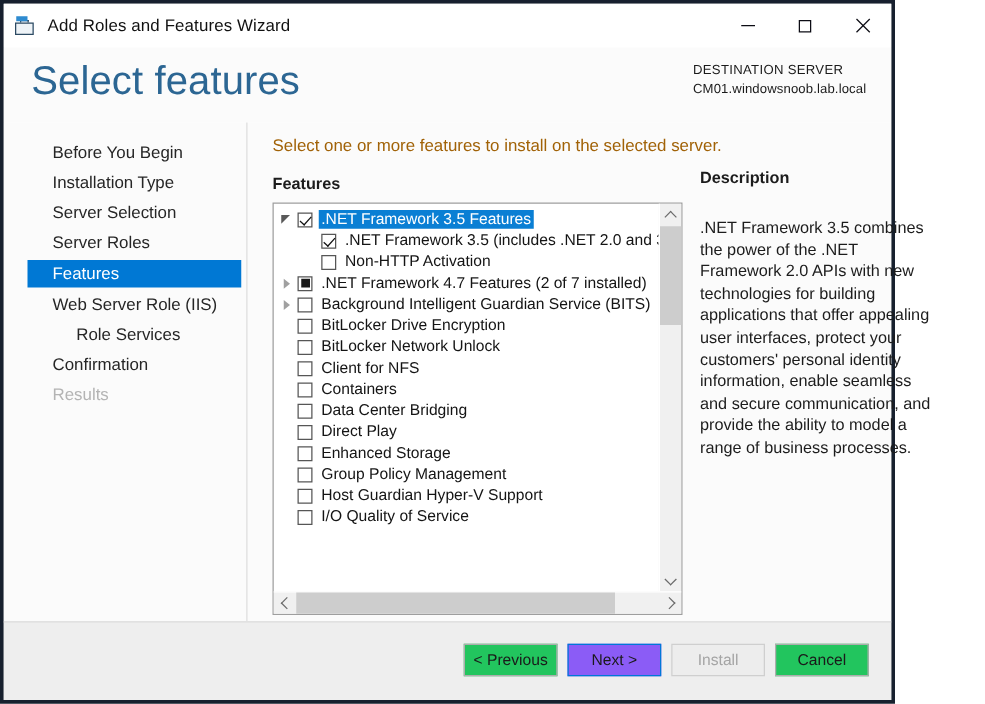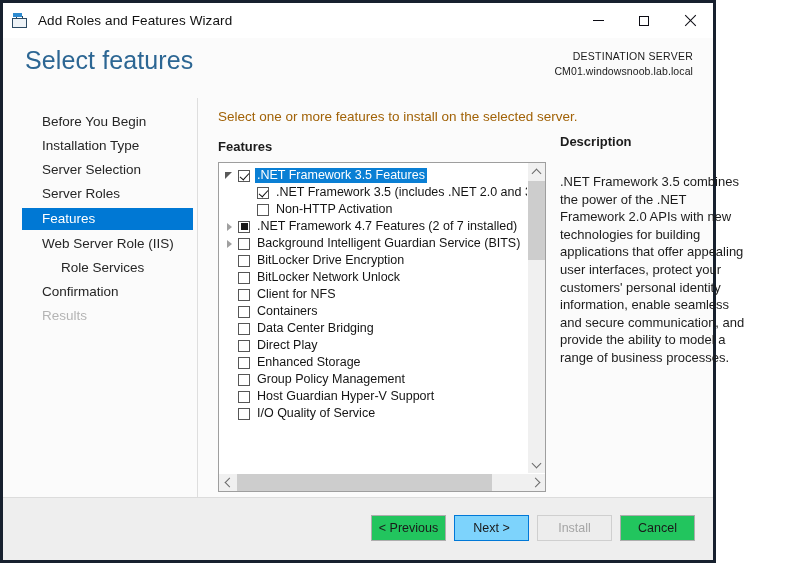--- a/index.html
+++ b/index.html
@@ -101,29 +101,28 @@
 
   
   #page-header {
     flex: 0 0 60px;
     position: relative;
     background: #fbfbfb;
   }
   #page-title {
     position: absolute;
     left: 22px; top: 8px;
-    font-size: 25px;
+    font-size: 32px;
     font-weight: 400;
     color: #2c6693;
     letter-spacing: 0.1px;
   }
   #dest-block {
     position: absolute;
     right: 20px; top: 11px;
-    text-align: right;
     line-height: 15px;
   }
   #dest-label {
     font-size: 10.5px;
     color: #1a1a1a;
     letter-spacing: 0.25px;
   }
   #dest-value {
     font-size: 10.5px;
     color: #1a1a1a;
@@ -369,21 +368,21 @@
     font-family: "Liberation Sans", sans-serif;
     font-size: 12.5px;
     color: #1a1a1a;
     display: flex;
     align-items: center;
     justify-content: center;
     white-space: nowrap;
   }
   .wbtn.default {
     border: 1px solid #0078d7;
-    background: #7dd3fc;
+    background: #8b5cf6;
   }
   .wbtn.disabled {
     color: #a5a5a5;
     border-color: #cfcfcf;
     background: #ededed;
   }
 </style>
 </head>
 <body>
 

